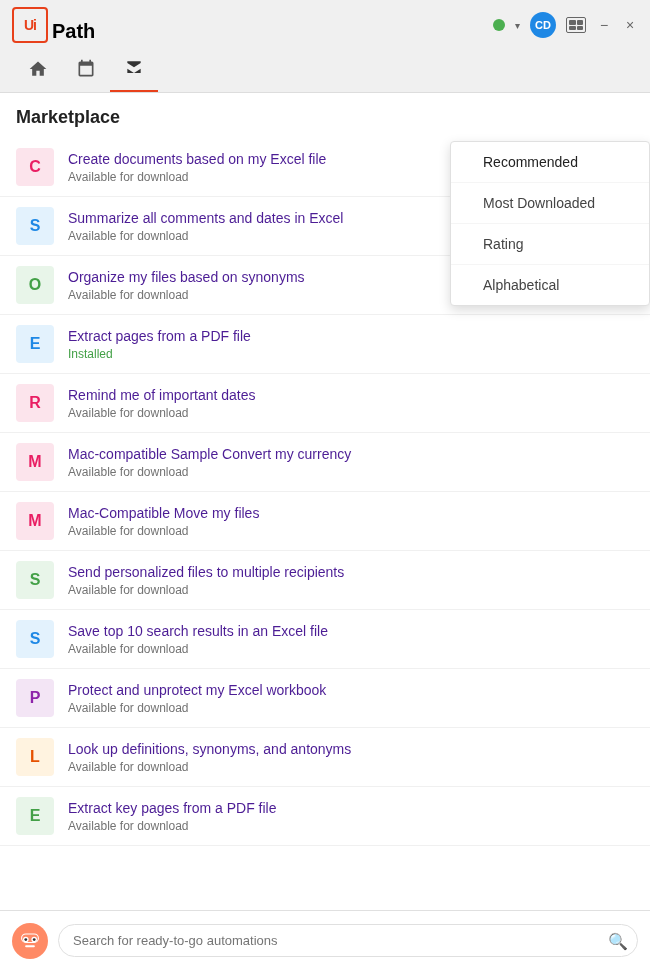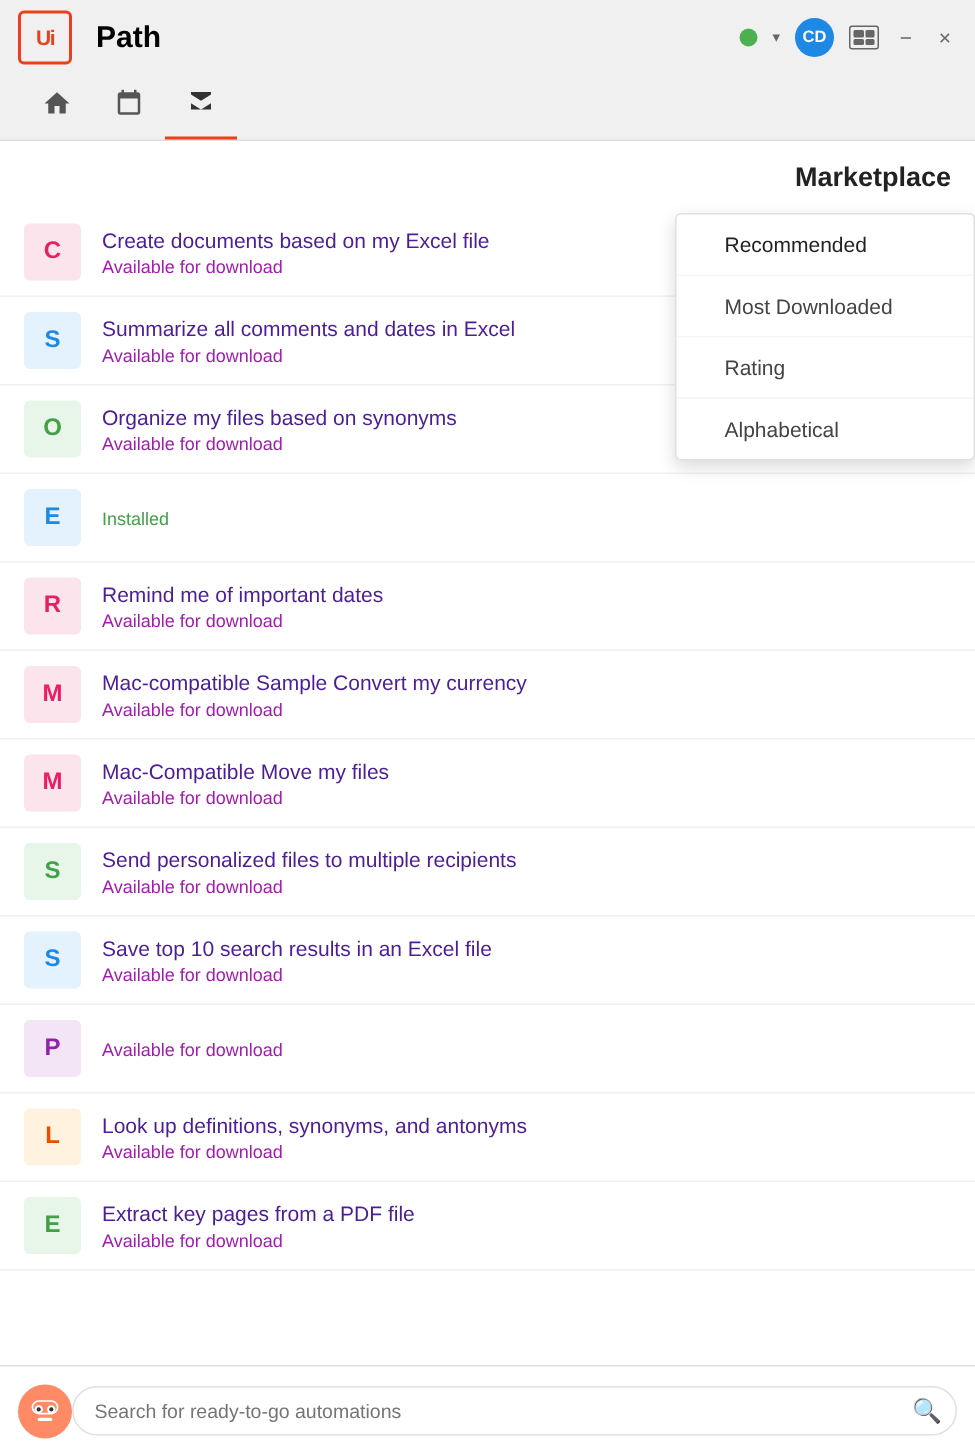--- a/index.html
+++ b/index.html
@@ -16,22 +16,22 @@
     .title-bar {
       display: flex;
       align-items: center;
       justify-content: space-between;
       background: #f0f0f0;
       padding: 8px 12px;
       height: 50px;
     }
     .logo {
       display: flex;
-      align-items: center;
-      gap: 16px;
+      align-items: flex-end;
+      gap: 4px;
     }
     .logo-box {
       width: 36px;
       height: 36px;
       border: 2.5px solid #e8411b;
       border-radius: 4px;
       display: flex;
       align-items: center;
       justify-content: center;
       font-weight: 900;
@@ -128,21 +128,21 @@
       height: calc(970px - 50px - 42px - 60px);
       overflow: hidden;
       position: relative;
     }
 
     
     .page-header {
       padding: 14px 16px 10px;
       display: flex;
       align-items: center;
-      justify-content: flex-end;
+      justify-content: flex-start;
     }
     .page-title {
       font-size: 18px;
       font-weight: 700;
       color: #222;
     }
 
     
     .list-container {
       overflow-y: auto;
@@ -182,21 +182,21 @@
       flex: 1;
     }
     .item-name {
       font-size: 14px;
       font-weight: 500;
       color: #4c1d95;
       line-height: 1.3;
     }
     .item-status {
       font-size: 12px;
-      color: #a21caf;
+      color: #737373;
       margin-top: 2px;
     }
     .item-status.installed {
       color: #43a047;
     }
 
     
     .dropdown-overlay {
       position: absolute;
       top: 48px;
@@ -228,20 +228,21 @@
       position: absolute;
       bottom: 0;
       left: 0;
       right: 0;
       height: 60px;
       background: white;
       border-top: 1px solid #e0e0e0;
       display: flex;
       align-items: center;
       padding: 8px 12px;
+      gap: 10px;
     }
     .search-avatar {
       width: 36px;
       height: 36px;
       border-radius: 50%;
       background: #ff8a65;
       display: flex;
       align-items: center;
       justify-content: center;
       overflow: hidden;
@@ -348,20 +349,21 @@
       <div class="list-item">
         <div class="item-avatar o">O</div>
         <div class="item-info">
           <div class="item-name">Organize my files based on synonyms</div>
           <div class="item-status">Available for download</div>
         </div>
       </div>
       <div class="list-item">
         <div class="item-avatar e-blue">E</div>
         <div class="item-info">
+          <div class="item-name">Extract pages from a PDF file</div>
           <div class="item-status installed">Installed</div>
         </div>
       </div>
       <div class="list-item">
         <div class="item-avatar r">R</div>
         <div class="item-info">
           <div class="item-name">Remind me of important dates</div>
           <div class="item-status">Available for download</div>
         </div>
       </div>
@@ -389,20 +391,21 @@
       <div class="list-item">
         <div class="item-avatar s-blue">S</div>
         <div class="item-info">
           <div class="item-name">Save top 10 search results in an Excel file</div>
           <div class="item-status">Available for download</div>
         </div>
       </div>
       <div class="list-item">
         <div class="item-avatar p">P</div>
         <div class="item-info">
+          <div class="item-name">Protect and unprotect my Excel workbook</div>
           <div class="item-status">Available for download</div>
         </div>
       </div>
       <div class="list-item">
         <div class="item-avatar l">L</div>
         <div class="item-info">
           <div class="item-name">Look up definitions, synonyms, and antonyms</div>
           <div class="item-status">Available for download</div>
         </div>
       </div>

